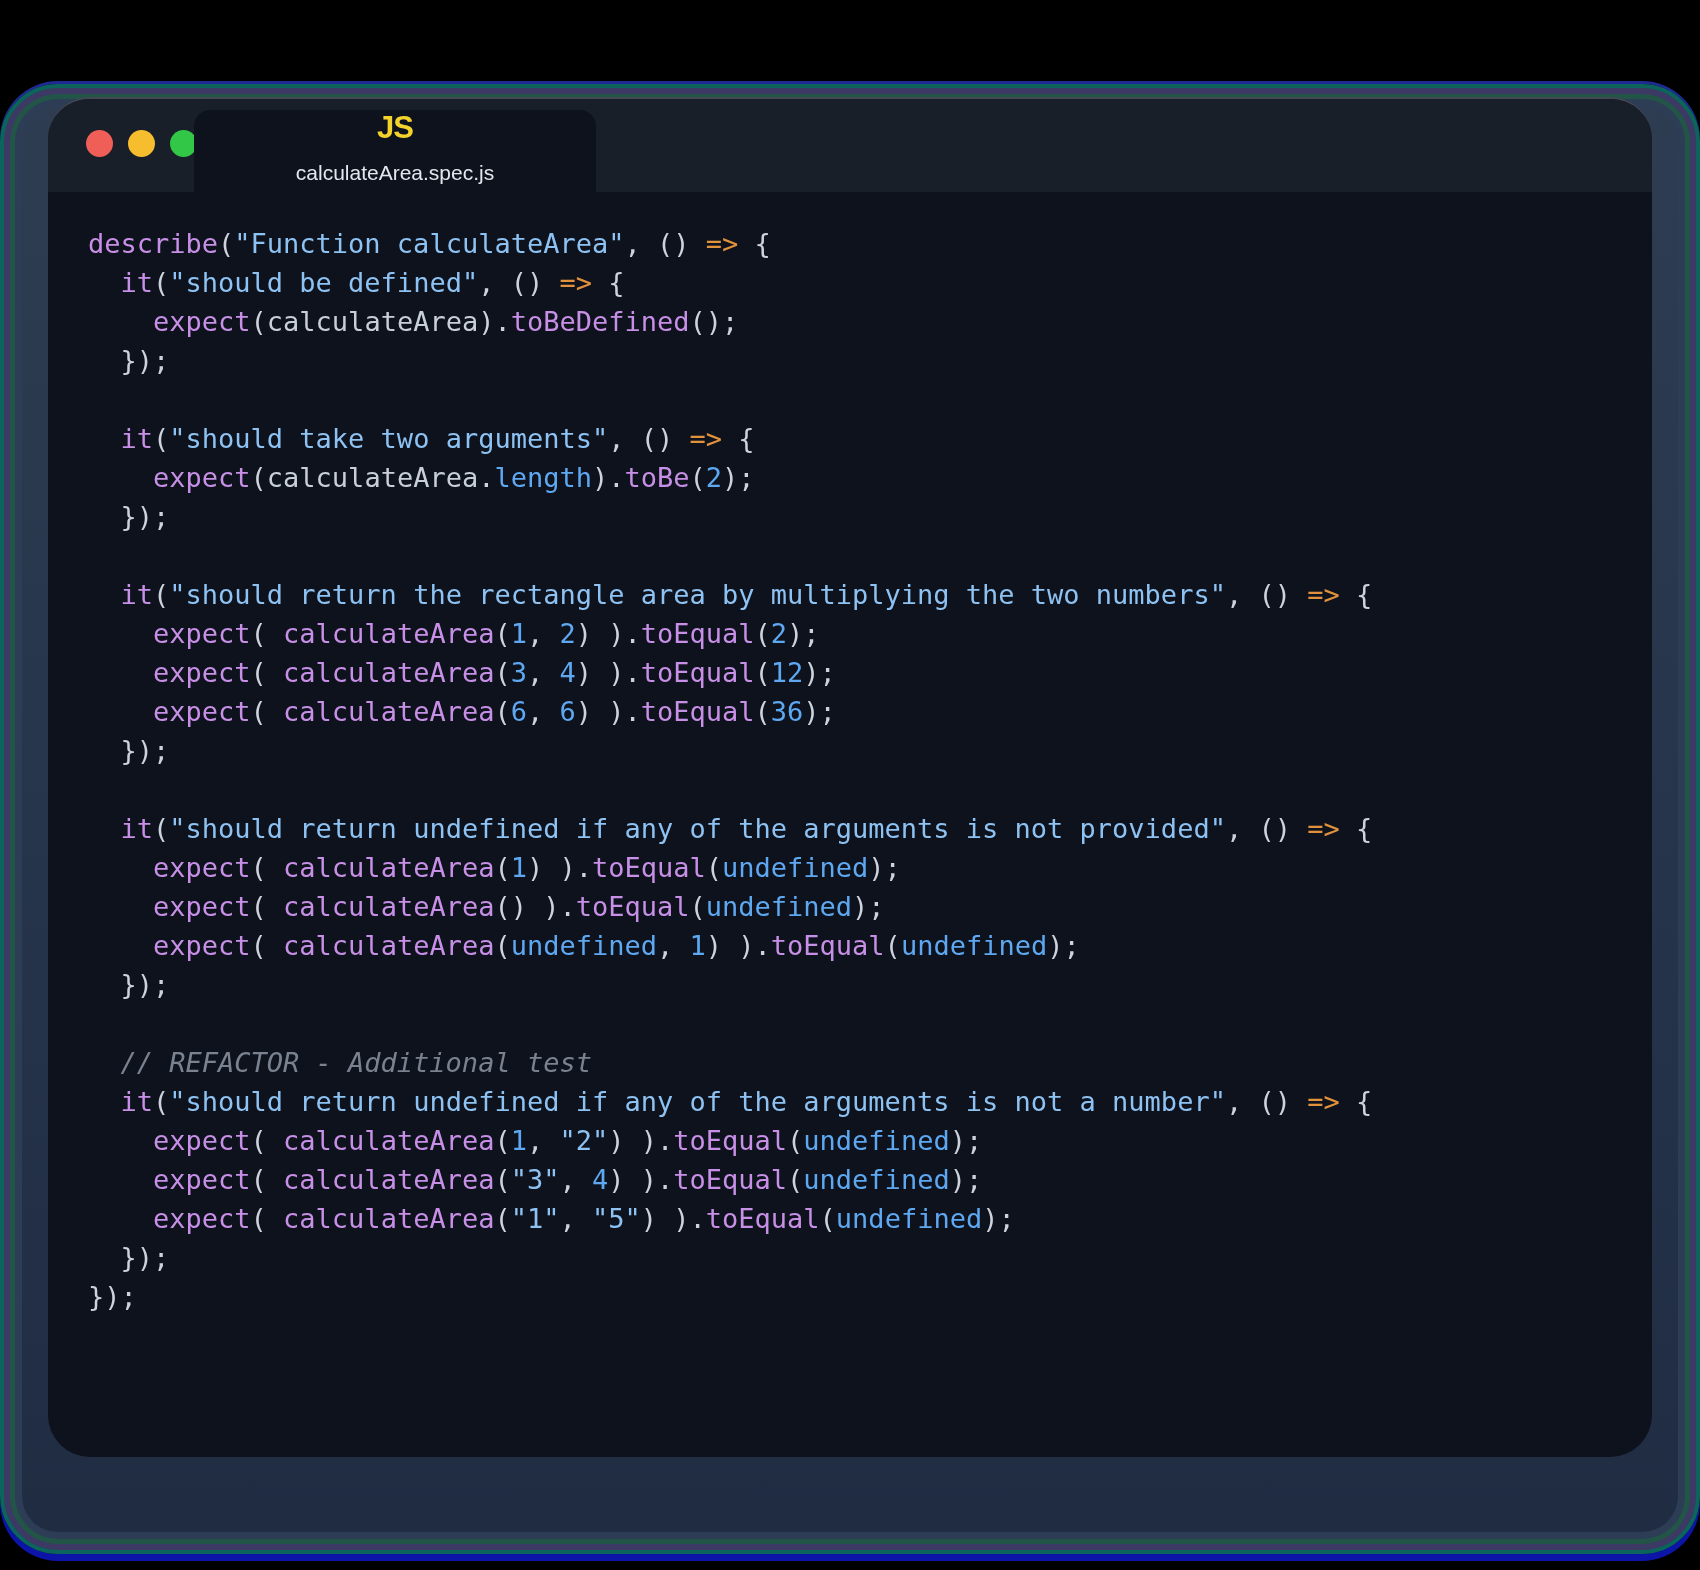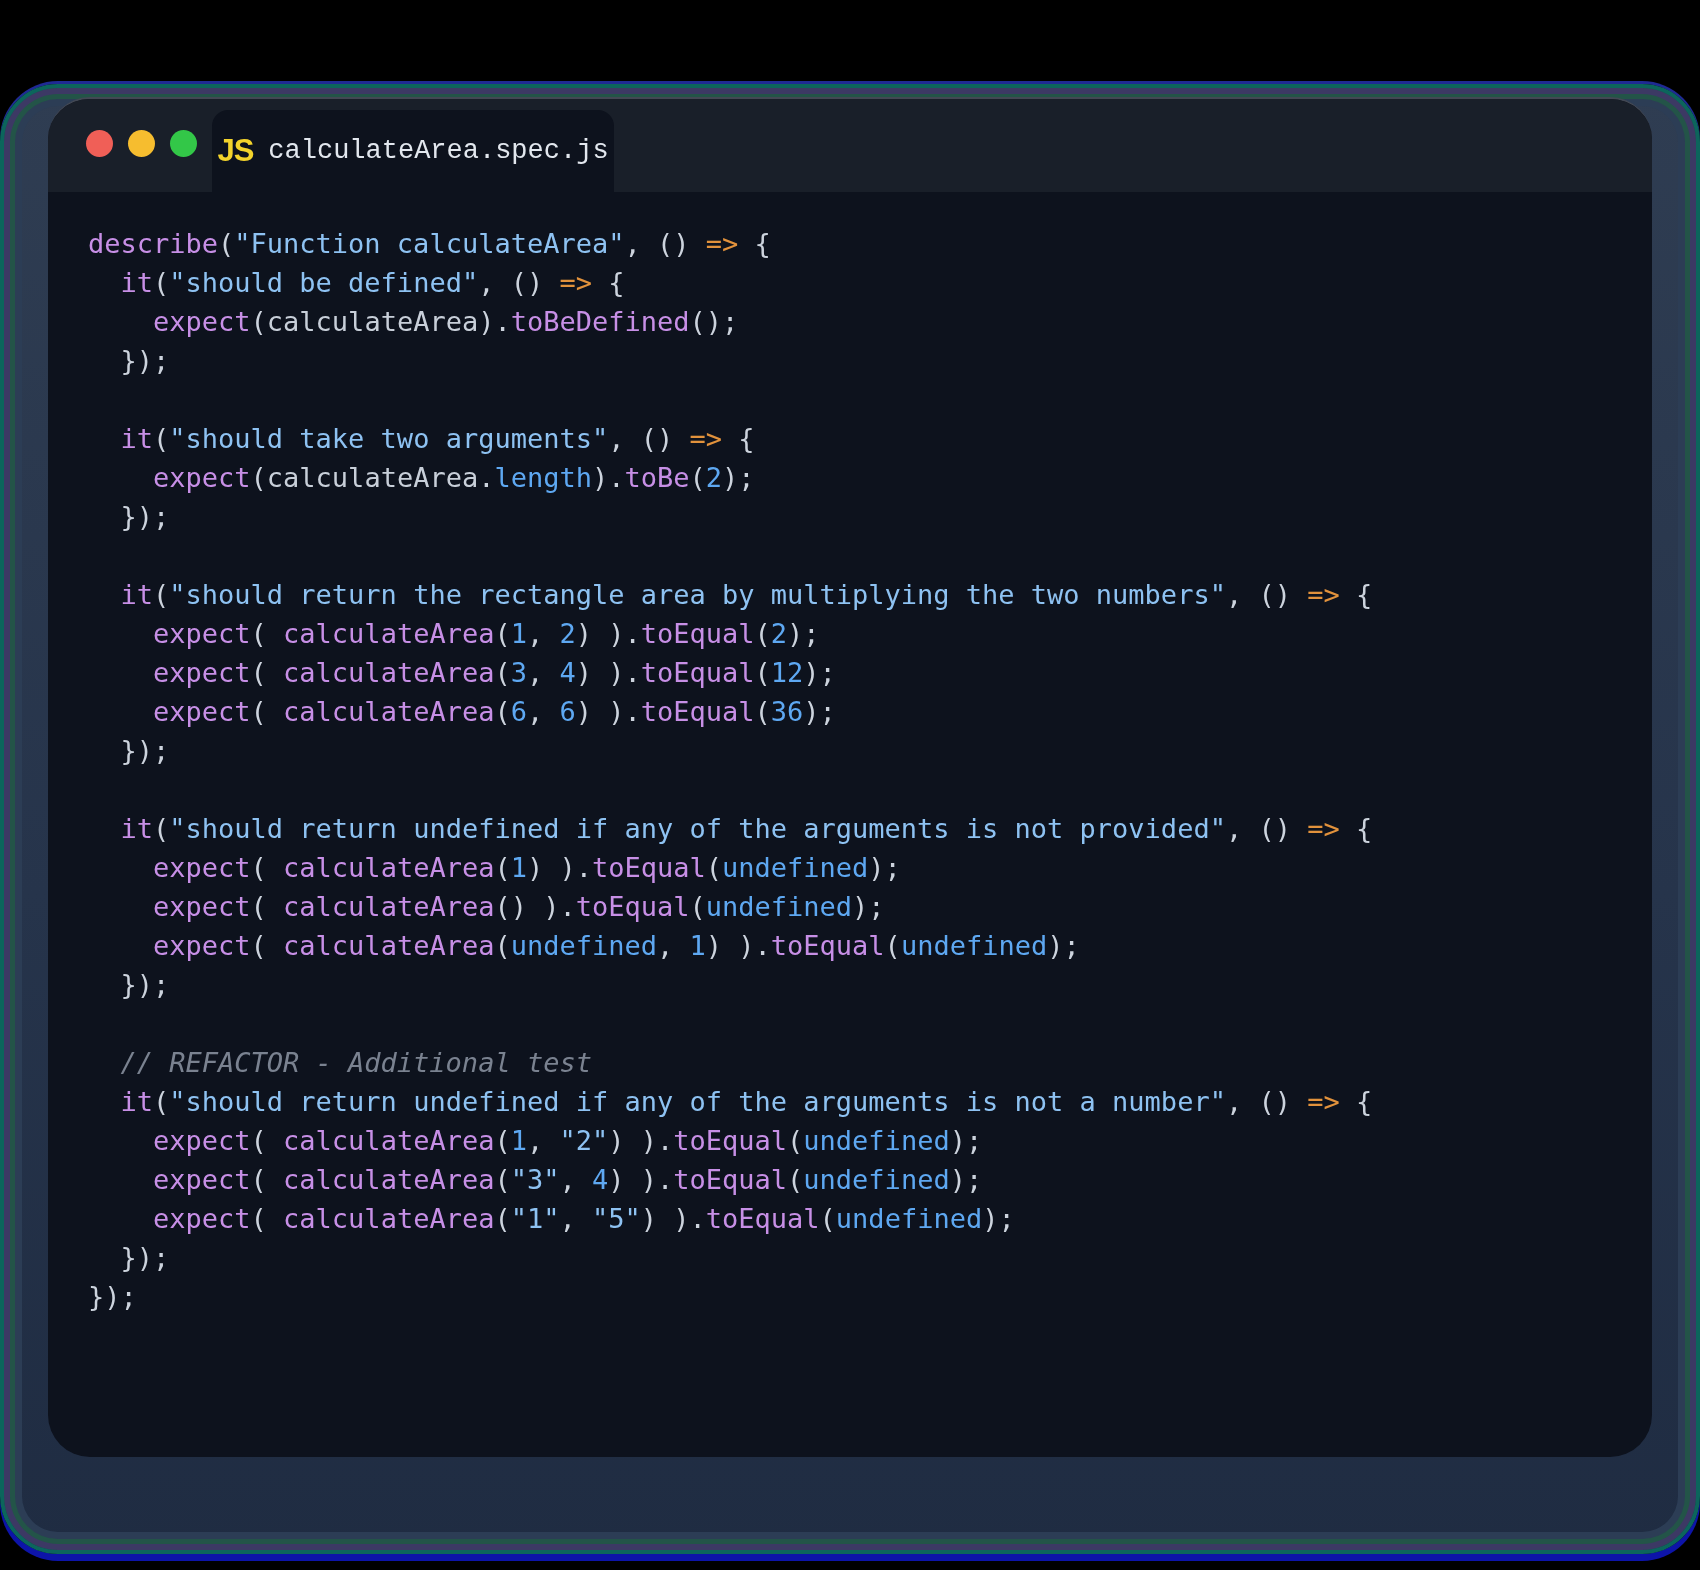--- a/index.html
+++ b/index.html
@@ -34,34 +34,34 @@
     position:relative;height:93px;background:var(--header_bg);
   }
   .lights{
     position:absolute;left:38px;top:31px;display:flex;gap:15px;
   }
   .light{width:27px;height:27px;border-radius:50%;display:inline-block;border:none;padding:0;cursor:pointer;}
   .light.red{background:var(--traffic_red);}
   .light.yellow{background:var(--traffic_yellow);}
   .light.green{background:var(--traffic_green);}
   .tab{
-    position:absolute;left:164px;top:11px;width:402px;height:82px;
+    position:absolute;left:146px;top:11px;width:402px;height:82px;
     background:var(--window_bg);
     border-radius:16px 16px 0 0;
-    display:flex;align-items:center;justify-content:center;gap:15px;
+    display:flex;align-items:center;gap:15px;
     cursor:default;
+    flex-direction:column;
   }
   .js-icon{
     color:var(--js_icon);
     font-weight:bold;font-size:31px;letter-spacing:-1px;
   }
   .filename{
     color:var(--filename);
-    font-size:27px;
-    font-family:Liberation Mono, monospace;
+    font-size:21px;
   }
   
   .code{
     margin:0;
     padding:32px 20px 0 40px;
     font-family:"DejaVu Sans Mono", monospace;
     font-size:27px;line-height:39px;
     white-space:pre;
   }
   .line{min-height:39px;}

